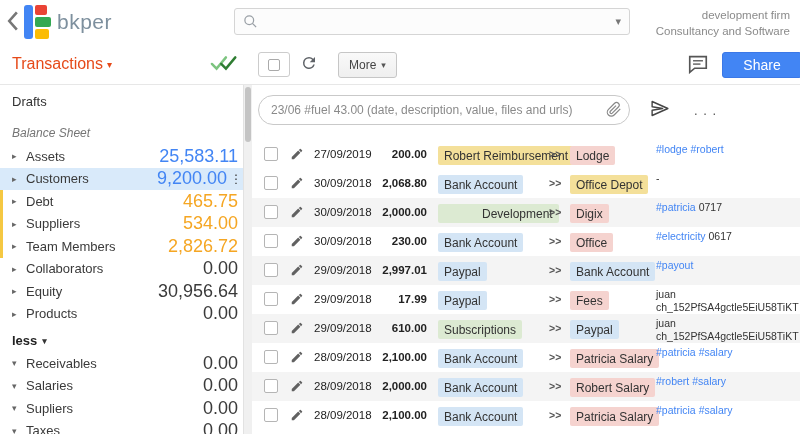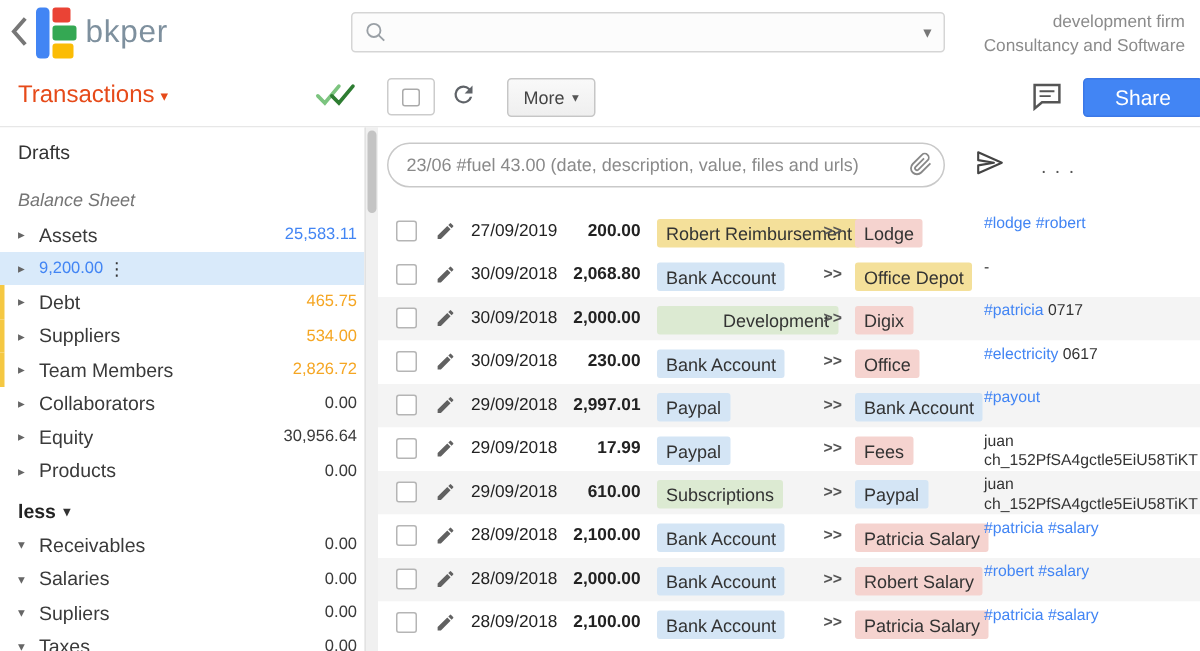--- a/index.html
+++ b/index.html
@@ -46,21 +46,21 @@
                font-family:"Liberation Sans", sans-serif; }
 
   
   .sidebar { position:absolute; top:85px; left:0; width:243px; height:349px; background:#fff; overflow:hidden; }
   .drafts { padding:9px 12px 8px; font-size:13px; color:#333; cursor:pointer; }
   .section-title { padding:9px 12px 5px; font-size:12px; font-style:italic; color:#757575; cursor:pointer; }
   .side-row { position:relative; display:flex; align-items:center; height:22.5px; padding:0 5px 0 9px;
               border-left:3px solid transparent; font-size:13px; color:#3a3a3a; cursor:pointer; }
   .side-row .arrow { width:14px; font-size:9px; color:#666; flex:0 0 14px; }
   .side-row .lbl { flex:1; white-space:nowrap; overflow:hidden; }
-  .side-row .val { font-size:11px; }
+  .side-row .val { font-size:18px;margin-left:41px; }
   .side-row .dots { margin-left:3px; width:8px; color:#333; font-size:12px; }
   .side-row.selected { background:#d9eafa; }
   .less-row { padding:8px 12px 4px; font-size:13px; font-weight:bold; color:#222; display:flex; align-items:center; gap:5px; cursor:pointer; }
   .less-row .caret { font-size:9px; color:#333; }
 
   
   .vscroll { position:absolute; top:85px; left:243px; width:9px; height:349px; background:#f0f0f0; border-left:1px solid #e2e2e2; }
   .vscroll .thumb { position:absolute; top:2px; left:1px; width:6px; height:55px; background:#c4c4c4; border-radius:3px; cursor:pointer; }
 
   
@@ -161,20 +161,21 @@
     <div class="section-title">Balance Sheet</div>
     <div>
         <div class="side-row">
     <span class="arrow">▸</span>
     <span class="lbl">Assets</span>
     <span class="val" style="color: rgb(66, 133, 244);">25,583.11</span>
 
   </div>
         <div class="side-row selected">
     <span class="arrow">▸</span>
+    <span class="lbl">Customers</span>
     <span class="val" style="color: rgb(66, 133, 244);">9,200.00</span>
     <span class="dots">⋮</span>
   </div>
         <div class="side-row" style="border-left-color: rgb(245, 200, 66);">
     <span class="arrow">▸</span>
     <span class="lbl">Debt</span>
     <span class="val" style="color: rgb(245, 166, 35);">465.75</span>
 
   </div>
         <div class="side-row" style="border-left-color: rgb(245, 200, 66);">

